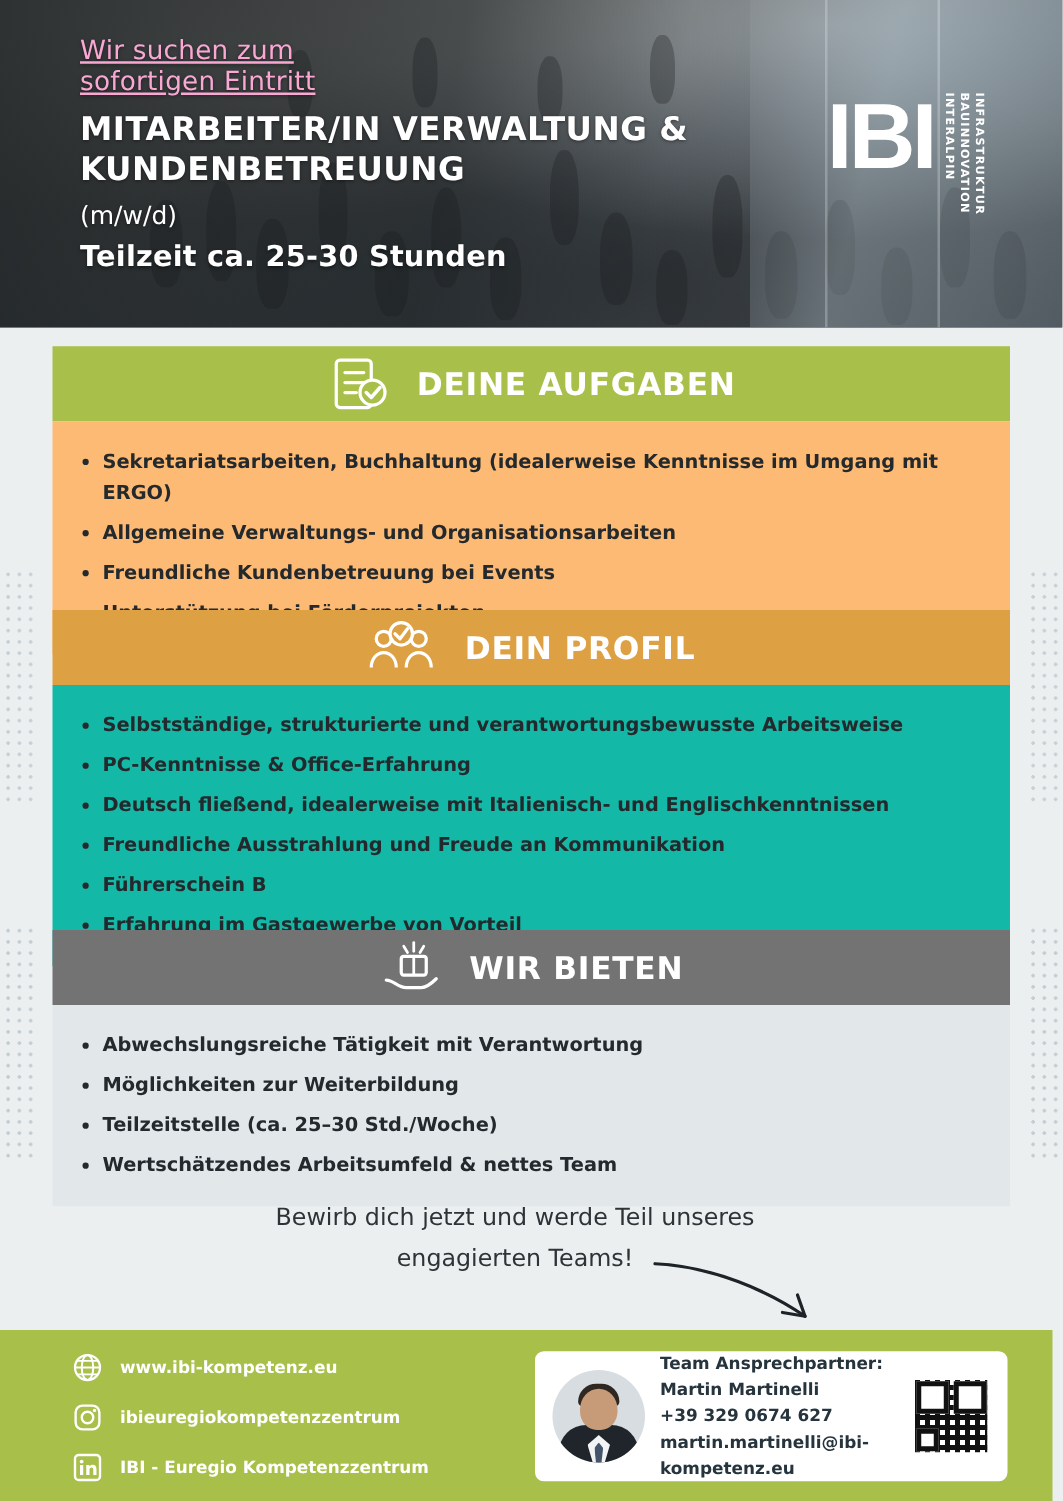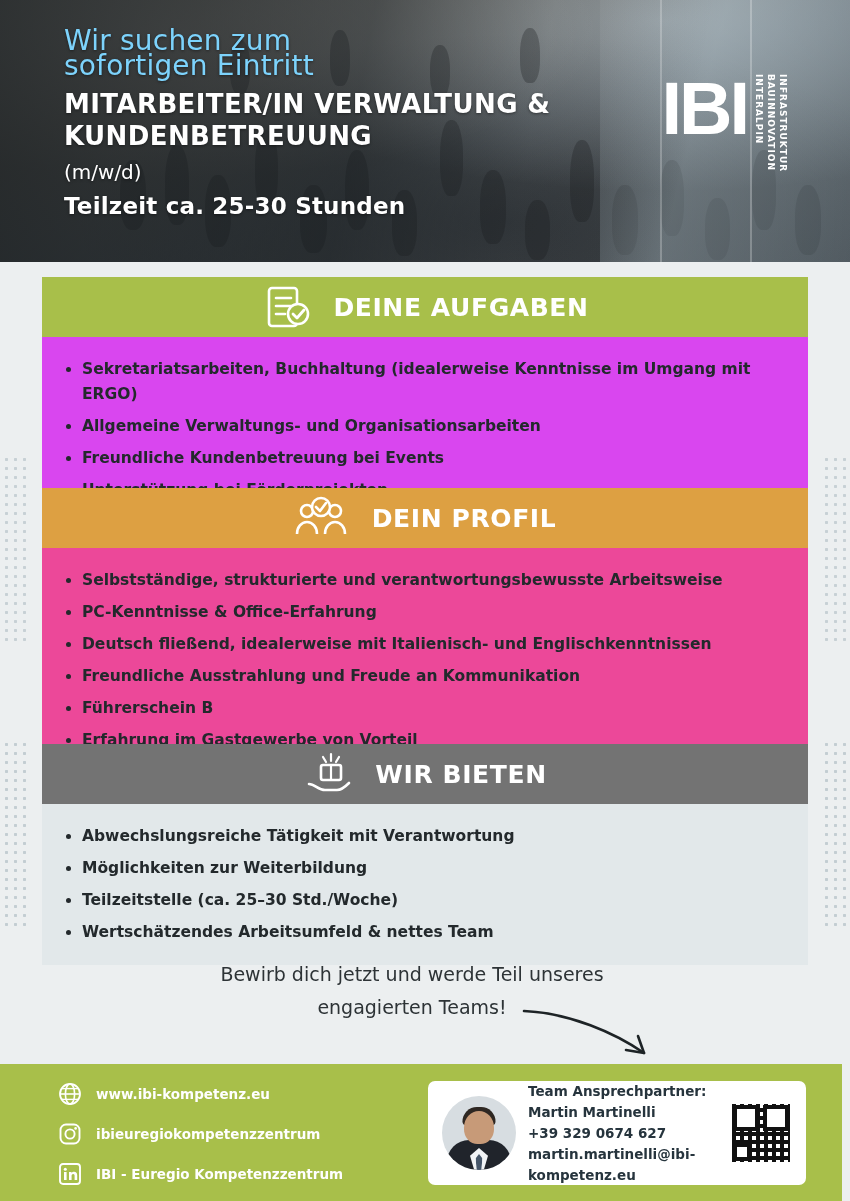--- a/index.html
+++ b/index.html
@@ -51,23 +51,24 @@
   .hero-shade {
     position:absolute; inset:0;
     background: linear-gradient(100deg, rgba(20,25,28,.78) 0%, rgba(20,25,28,.55) 42%, rgba(20,25,28,.10) 62%, rgba(20,25,28,0) 80%);
   }
   .hero-text {
     position: absolute; left: 64px; top: 28px;
     color: #fff;
     text-shadow: 0 1px 3px rgba(0,0,0,.45);
   }
   .hero-line1 {
-    font-size: 28px; line-height: 25px; font-weight: 400; color: #7dd3fc;
+    font-size: 21px; line-height: 25px; font-weight: 400; color: #f9a8d4;
     letter-spacing: .2px;
     white-space: pre-line;
+    text-decoration: underline;
   }
   .hero-title {
     margin-top: 10px;
     font-size: 26px; line-height: 32px; font-weight: 800;
     letter-spacing: .4px;
     text-transform: uppercase;
     max-width: 540px;
   }
   .hero-mwd { margin-top: 8px; font-size: 20px; font-weight: 400; }
   .hero-hours { margin-top: 9px; font-size: 23px; font-weight: 800; letter-spacing:.2px;}
@@ -137,25 +138,25 @@
   .sec-body li:last-child { margin-bottom: 0; }
   .sec-body li::before {
     content: "";
     position: absolute; left: 24px; top: 10px;
     width: 5px; height: 5px; border-radius: 50%;
     background: #23292c;
   }
 
   #sec-tasks { top: 277px; }
   #sec-tasks .sec-head { background: #a8bf4a; }
-  #sec-tasks .sec-body { background: #d946ef; }
+  #sec-tasks .sec-body { background: #fdba74; }
 
   #sec-profile { top: 488px; }
   #sec-profile .sec-head { background: #dda042; gap: 22px; }
-  #sec-profile .sec-body { background: #ec4899; }
+  #sec-profile .sec-body { background: #14b8a6; }
 
   #sec-offer { top: 744px; }
   #sec-offer .sec-head { background: #737373; text-align: right; }
   #sec-offer .sec-body { background: #e2e8ea; }
 
   .sec-icon { width: 56px; height: 48px; display:block; }
 
   
   .cta {
     position: absolute; left: 0; top: 958px; width: 824px;

